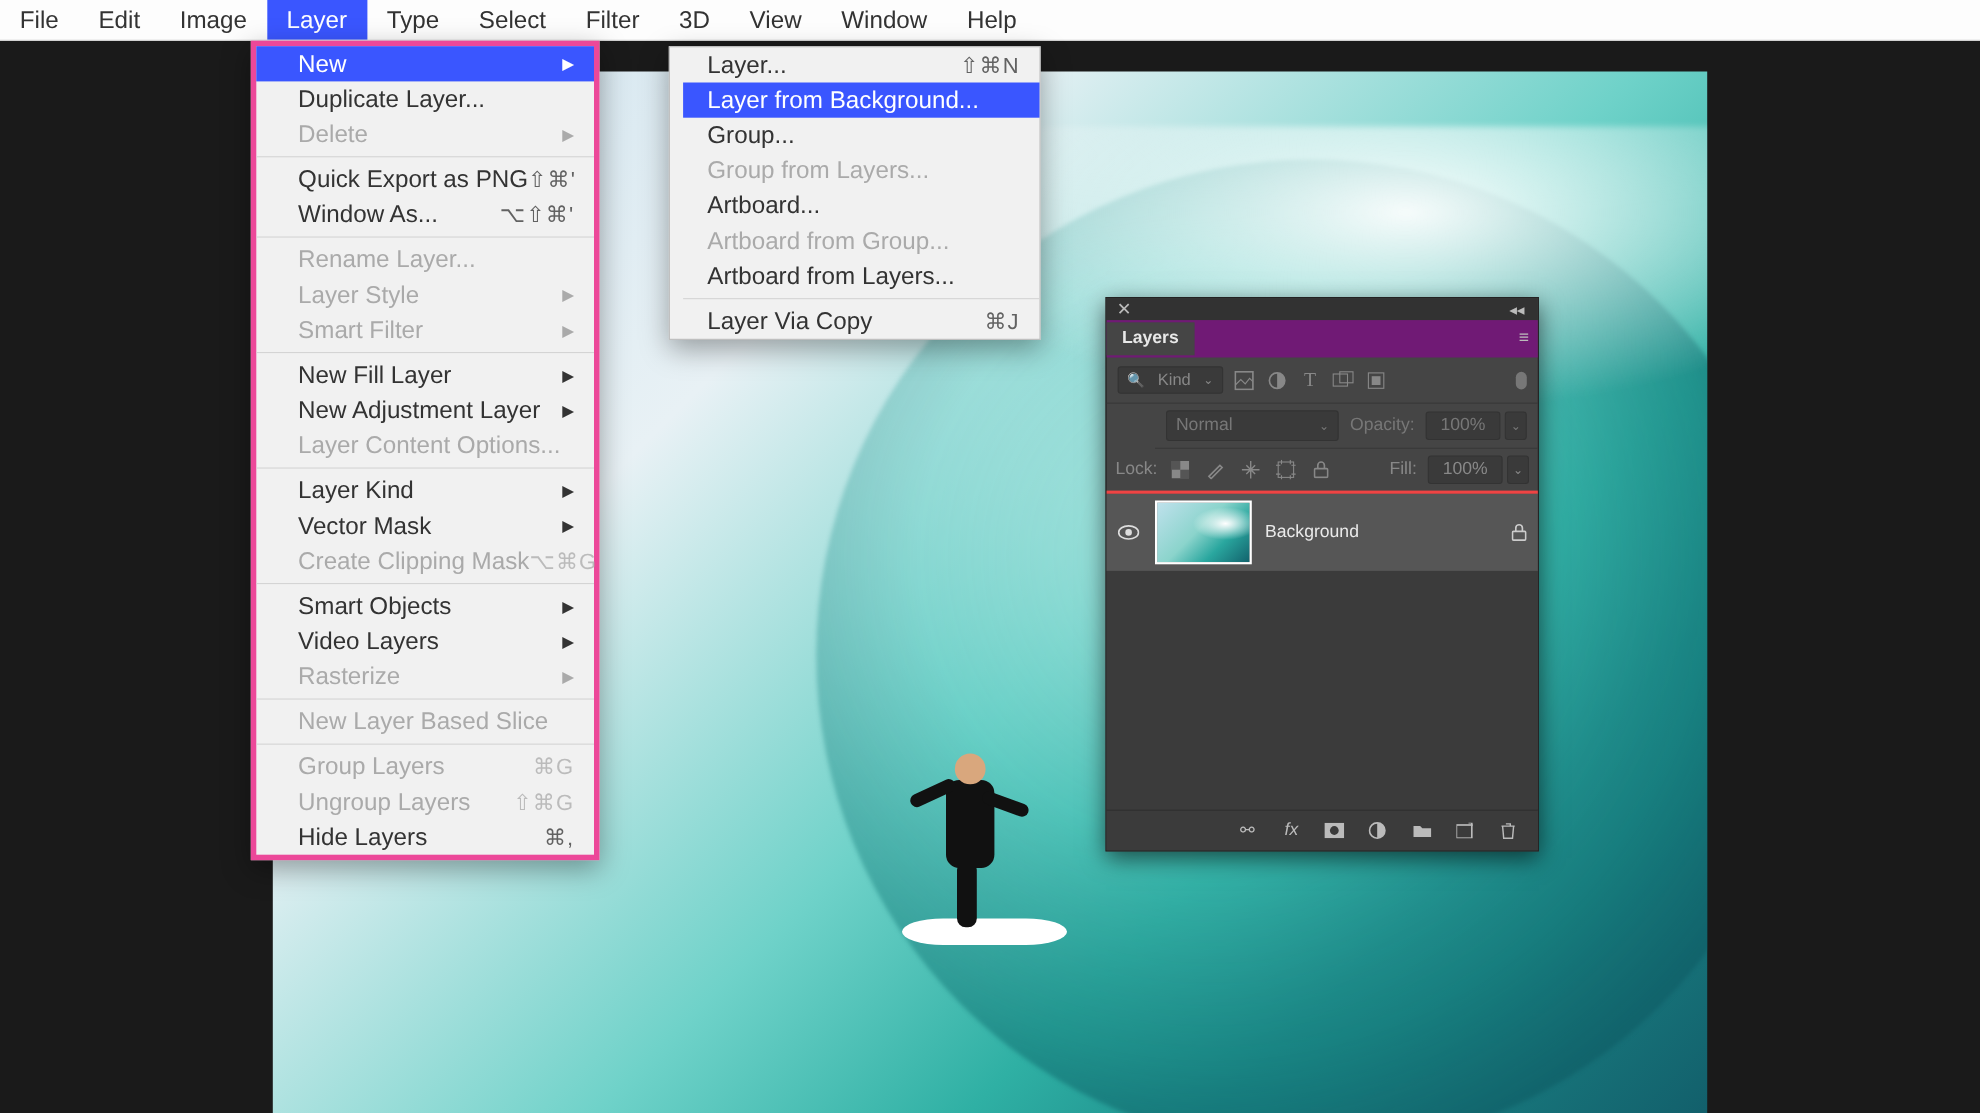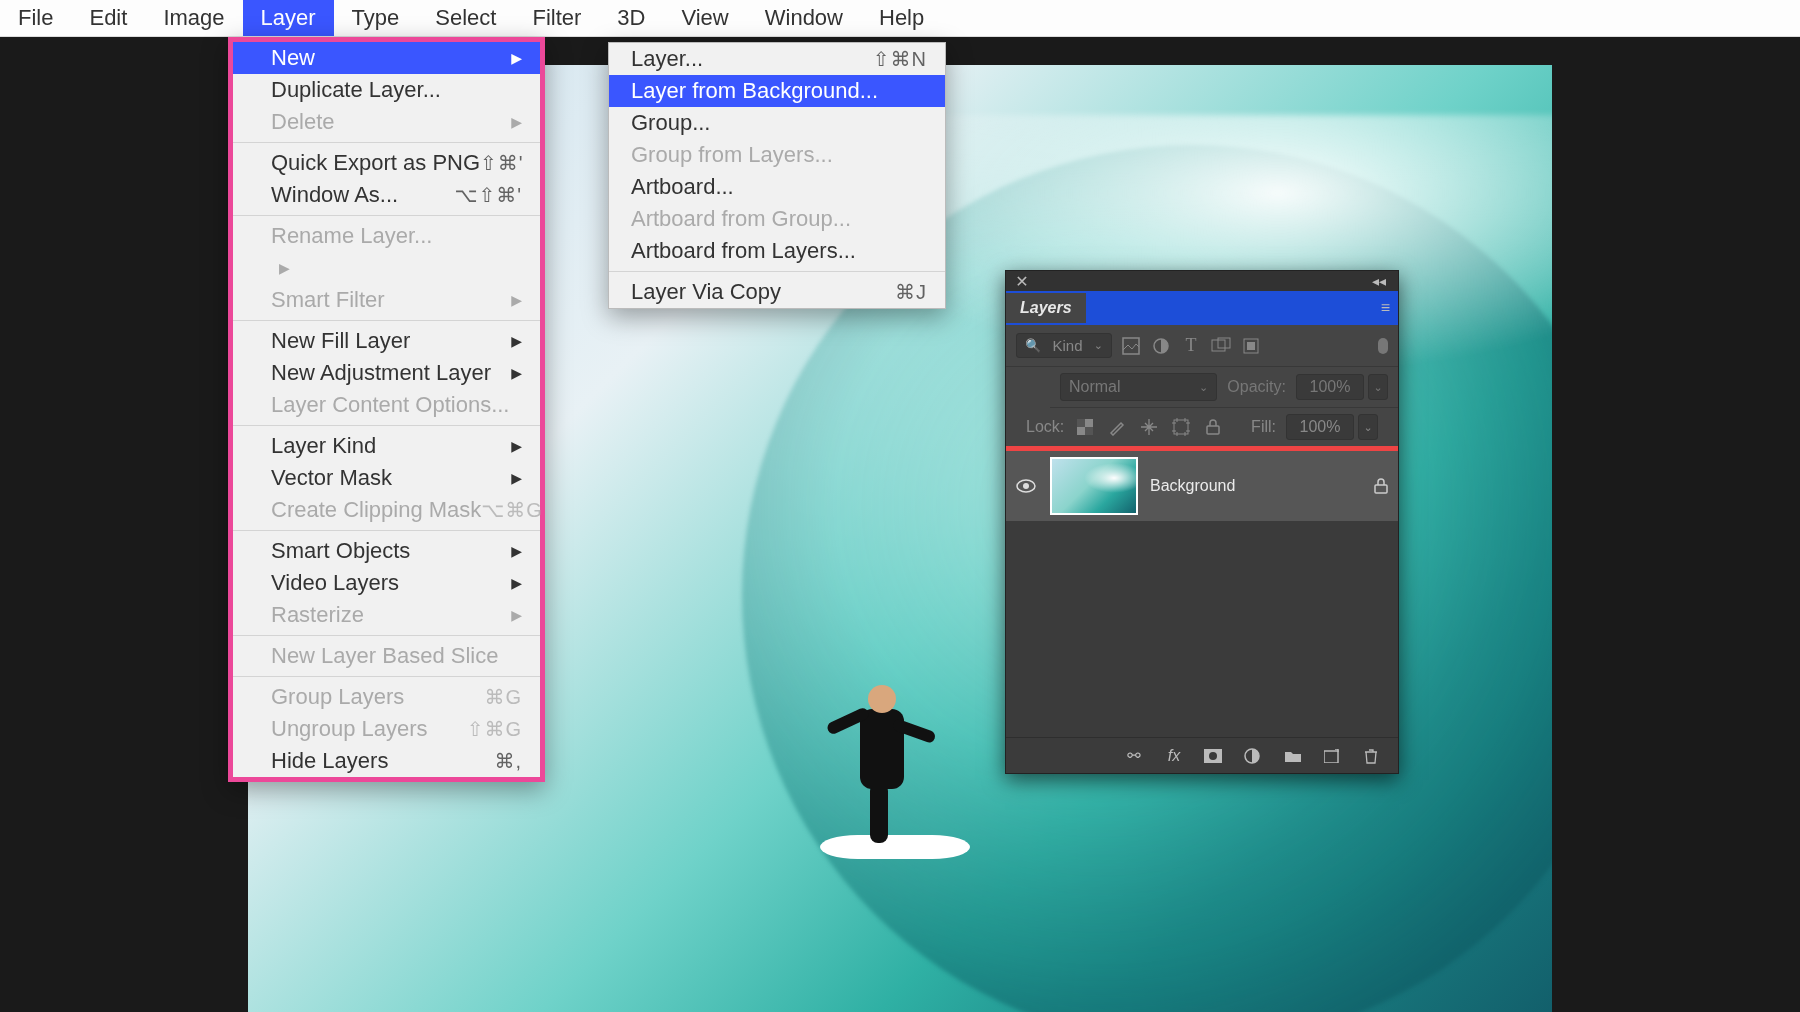--- a/index.html
+++ b/index.html
@@ -99,20 +99,21 @@
   
   .submenu {
     position: absolute;
     top: 42px;
     left: 608px;
     width: 338px;
     background: #f1f1f1;
     border: 1px solid #bbb;
     box-shadow: 0 8px 24px rgba(0,0,0,.35);
     z-index: 30;
+    padding-left: 12px;
   }
   .submenu .row { padding-left: 22px; }
 
   
   .layers-panel {
     position: absolute;
     top: 270px;
     left: 1005px;
     width: 394px;
     height: 504px;
@@ -122,36 +123,36 @@
     color: #ccc;
     font-size: 16px;
     z-index: 15;
     display:flex; flex-direction:column;
   }
   .layers-panel .top {
     background:#323232; display:flex; align-items:center; padding:0 6px;
   }
   .layers-panel .close { width:20px;text-align:center;color:#bbb;font-size:16px; }
   .layers-panel .collapse { margin-left:auto;color:#bbb;font-size:14px;padding:2px 6px; }
-  .layers-panel .tabs { display:flex;align-items:center;background:#1d4ed8;height:34px;font-style:italic; }
+  .layers-panel .tabs { display:flex;align-items:center;background:#701a75;height:34px; }
   .layers-panel .tab { padding:6px 14px;background:#454545;color:#e8e8e8;font-weight:600; }
   .layers-panel .menu-icon { margin-left:auto;padding:4px 8px;color:#bbb; }
   .layers-panel .row1 { display:flex;align-items:center;gap:8px;padding:8px 10px;border-bottom:1px solid #383838;color:#888; }
   .layers-panel .kind {
     display:flex;align-items:center;gap:6px;border:1px solid #333;background:#3a3a3a;
     padding:3px 8px;border-radius:3px;font-size:15px;width:96px;justify-content:space-between;
   }
   .layers-panel .row1 .ficon{width:22px;height:22px;display:flex;align-items:center;justify-content:center;}
   .layers-panel .dot{width:10px;height:16px;border-radius:5px;background:#777;margin-left:auto;}
   .layers-panel .row2{display:flex;align-items:center;gap:10px;padding:6px 10px;border-bottom:1px solid #383838;color:#777;margin-left:44px;}
   .layers-panel .blend{flex:1;display:flex;align-items:center;justify-content:space-between;border:1px solid #333;background:#3a3a3a;padding:4px 8px;border-radius:3px;}
   .layers-panel .opbox{display:flex;align-items:center;gap:4px;}
   .layers-panel .numbox{border:1px solid #333;background:#3a3a3a;padding:3px 6px;border-radius:3px;width:68px;text-align:center;}
   .layers-panel .dd{border:1px solid #333;background:#3a3a3a;width:20px;height:26px;display:inline-flex;align-items:center;justify-content:center;font-size:11px;border-radius:3px;}
-  .layers-panel .row3{display:flex;align-items:center;gap:10px;padding:6px 20px;border-bottom:5px solid #ef4444;color:#888;}
+  .layers-panel .row3{display:flex;align-items:center;gap:10px;padding:6px 8px;border-bottom:3px solid #ef4444;color:#888;}
   .layers-panel .licon{width:22px;height:22px;display:flex;align-items:center;justify-content:center;}
   .layers-panel .layerlist{flex:1;background:#3b3b3b;}
   .layers-panel .layerrow{display:flex;align-items:center;gap:12px;padding:6px 10px;background:#565656;}
   .layers-panel .eye{width:22px;text-align:center;}
   .layers-panel .thumb{
     width:88px;height:58px;border:2px solid #fff;
     background:linear-gradient(135deg,#bfe1ec 0%,#8bd4cc 45%,#2aa79f 70%,#12626c 100%);
     position:relative;overflow:hidden;
   }
   .layers-panel .thumb::after{content:'';position:absolute;right:-8px;top:4px;width:60px;height:30px;background:radial-gradient(ellipse,#fff,rgba(255,255,255,0) 70%);}
@@ -213,20 +214,21 @@
     </div>
     <div class="row">
       <span class="label">Window As...</span>
       <span class="shortcut">⌥⇧⌘'</span>
     </div>
     <div class="sep"></div>
     <div class="row disabled">
       <span class="label">Rename Layer...</span>
     </div>
     <div class="row disabled">
+      <span class="label">Layer Style</span>
       <span class="arrow">▶</span>
     </div>
     <div class="row disabled">
       <span class="label">Smart Filter</span>
       <span class="arrow">▶</span>
     </div>
     <div class="sep"></div>
     <div class="row">
       <span class="label">New Fill Layer</span>
       <span class="arrow">▶</span>

